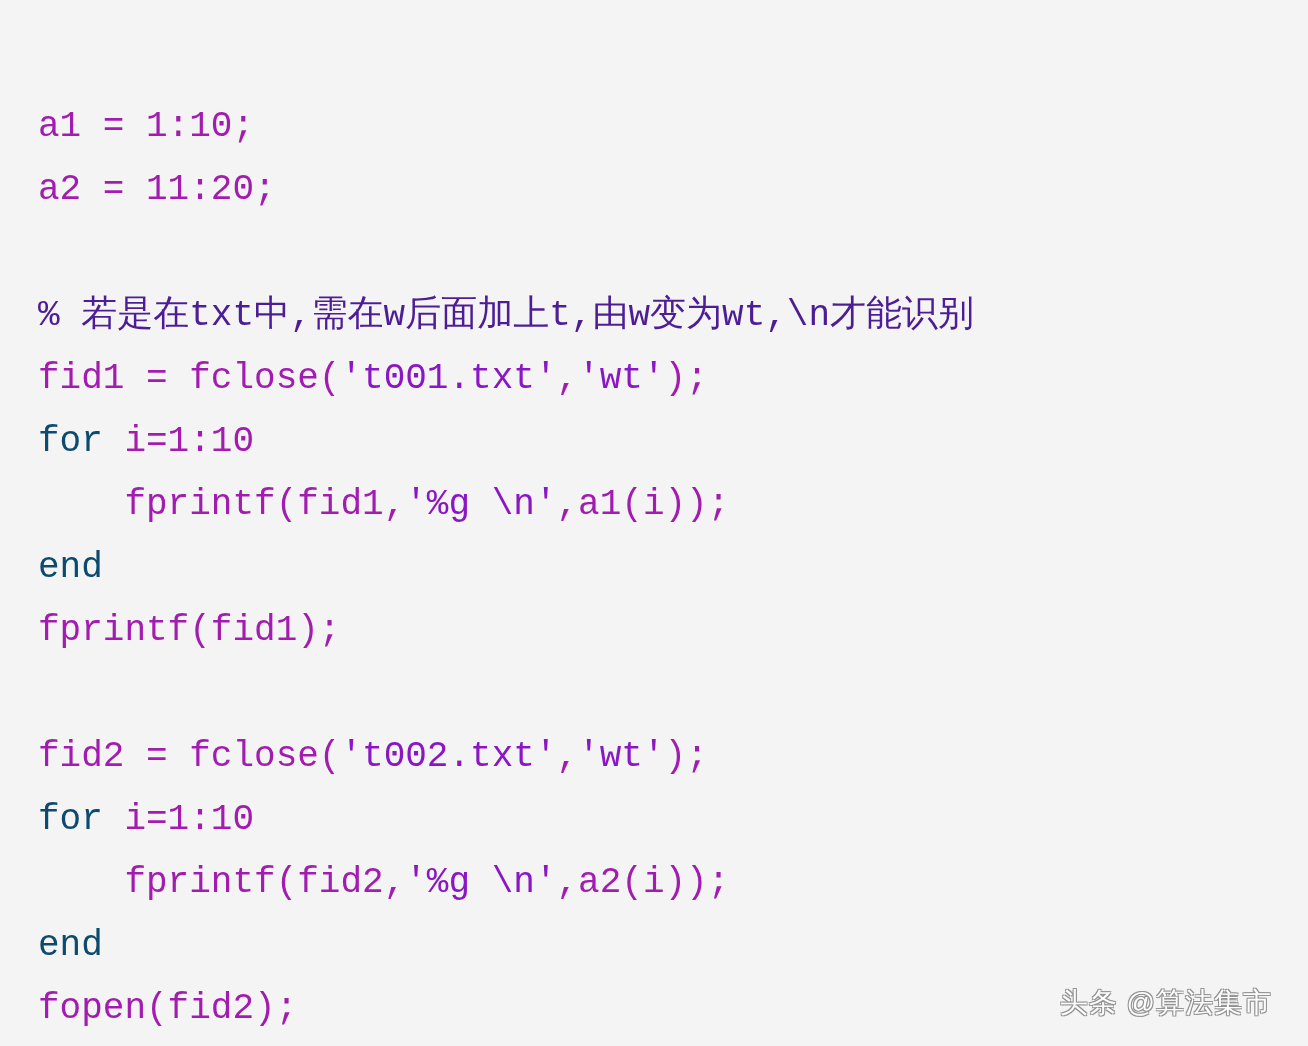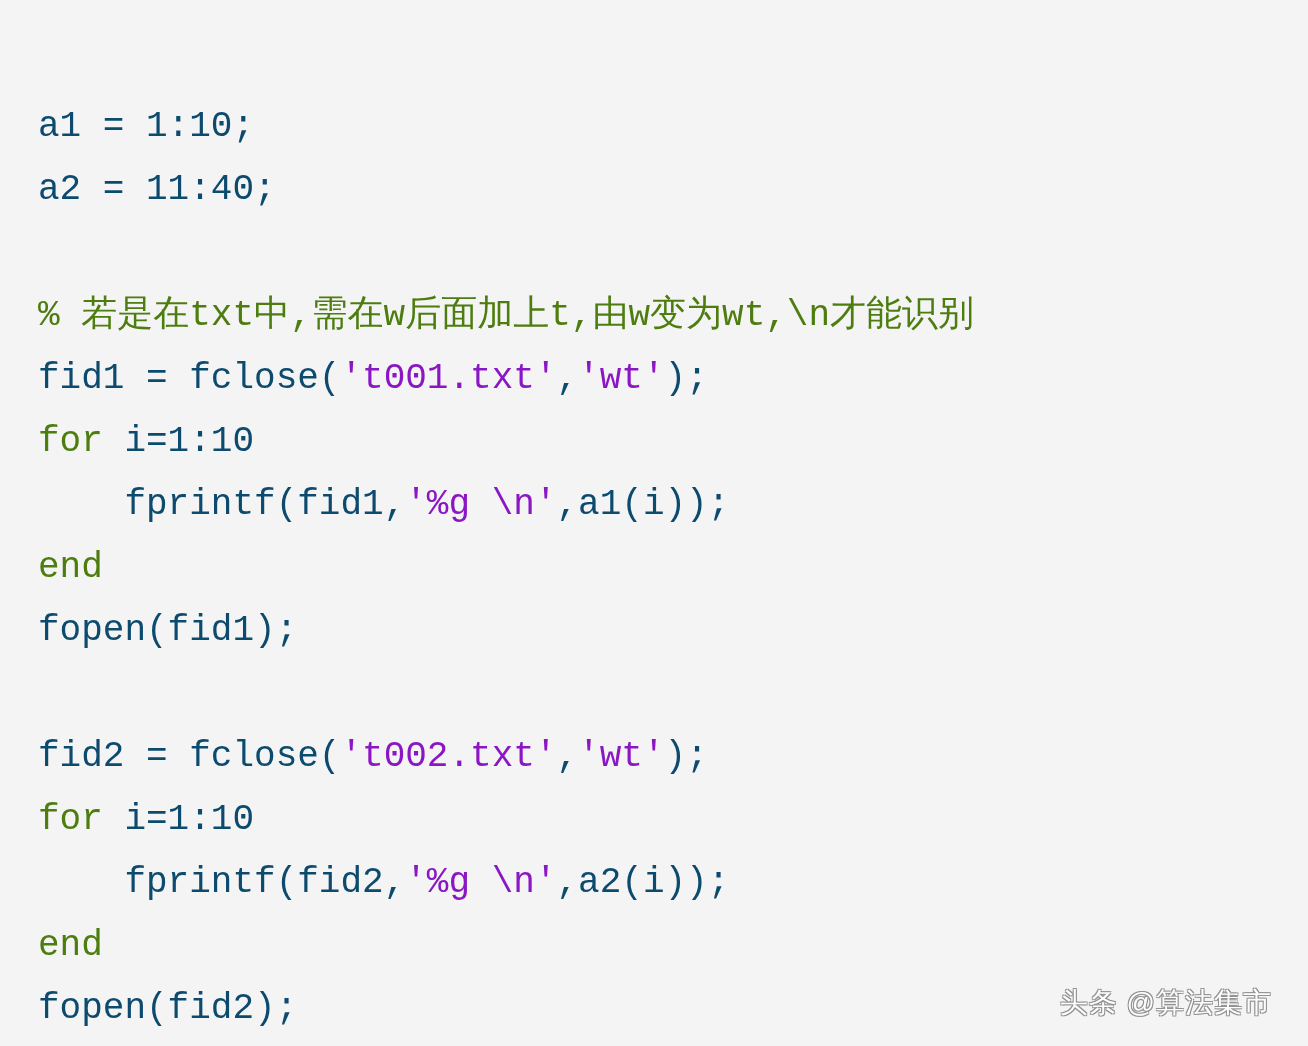--- a/index.html
+++ b/index.html
@@ -11,23 +11,23 @@
     font-family: "Courier New", Courier, monospace;
     font-size: 36px;
     overflow: hidden;
   }
   .code-area {
     padding: 32px 38px;
     line-height: 1.75;
     color: #1a1a1a;
     white-space: pre;
   }
-  .tok-default { color: #0c4a6e; }
-  .tok-comment { color: #4d7c0f; }
-  .tok-keyword { color: #4d7c0f; }
+  .tok-default { color: #a21caf; }
+  .tok-comment { color: #4c1d95; }
+  .tok-keyword { color: #0c4a6e; }
   .tok-string  { color: #8a16c4; text-align: center; }
   .watermark {
     position: absolute;
     right: 36px;
     bottom: 24px;
     font-family: Arial, "PingFang SC", "Microsoft YaHei", sans-serif;
     font-size: 28px;
     color: #fff;
     text-shadow:
       -1px -1px 0 #888,
@@ -37,28 +37,28 @@
     opacity: 0.9;
     letter-spacing: 1px;
     margin-top: 48px;
   }
 </style>
 </head>
 <body>
 
 <div class="code-area">
 <span class="tok-default">a1 = 1:10;</span>
-<span class="tok-default">a2 = 11:40;</span>
+<span class="tok-default">a2 = 11:20;</span>
 <span class="tok-default"></span>
 <span class="tok-comment">% 若是在txt中,需在w后面加上t,由w变为wt,\n才能识别</span>
 <span><span class="tok-default">fid1 = fclose(</span><span class="tok-string">'t001.txt'</span><span class="tok-default">,</span><span class="tok-string">'wt'</span><span class="tok-default">);</span></span>
 <span><span class="tok-keyword">for</span><span class="tok-default"> i=1:10</span></span>
 <span><span class="tok-default">    fprintf(fid1,</span><span class="tok-string">'%g \n'</span><span class="tok-default">,a1(i));</span></span>
 <span class="tok-keyword">end</span>
-<span class="tok-default">fopen(fid1);</span>
+<span class="tok-default">fprintf(fid1);</span>
 <span class="tok-default"></span>
 <span><span class="tok-default">fid2 = fclose(</span><span class="tok-string">'t002.txt'</span><span class="tok-default">,</span><span class="tok-string">'wt'</span><span class="tok-default">);</span></span>
 <span><span class="tok-keyword">for</span><span class="tok-default"> i=1:10</span></span>
 <span><span class="tok-default">    fprintf(fid2,</span><span class="tok-string">'%g \n'</span><span class="tok-default">,a2(i));</span></span>
 <span class="tok-keyword">end</span>
 <span class="tok-default">fopen(fid2);</span>
 </div>
 
 <div class="watermark">头条 @算法集市</div>
 

